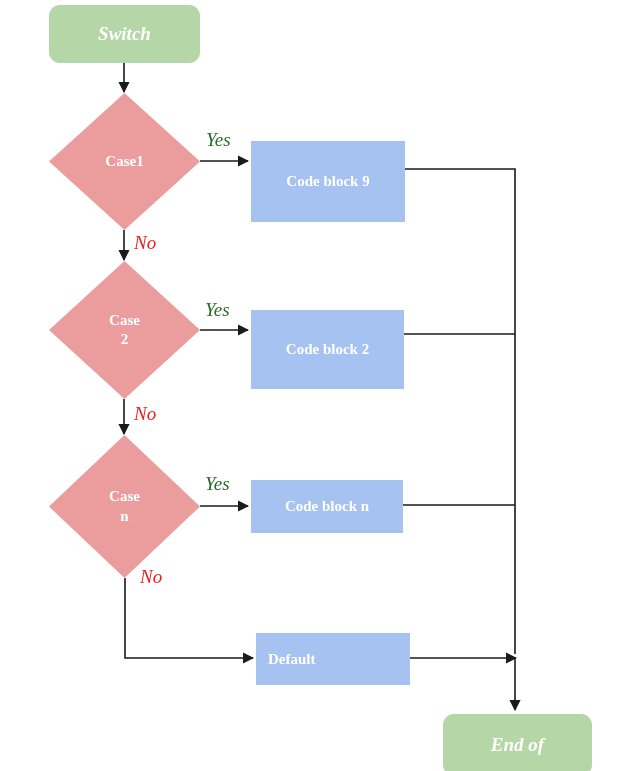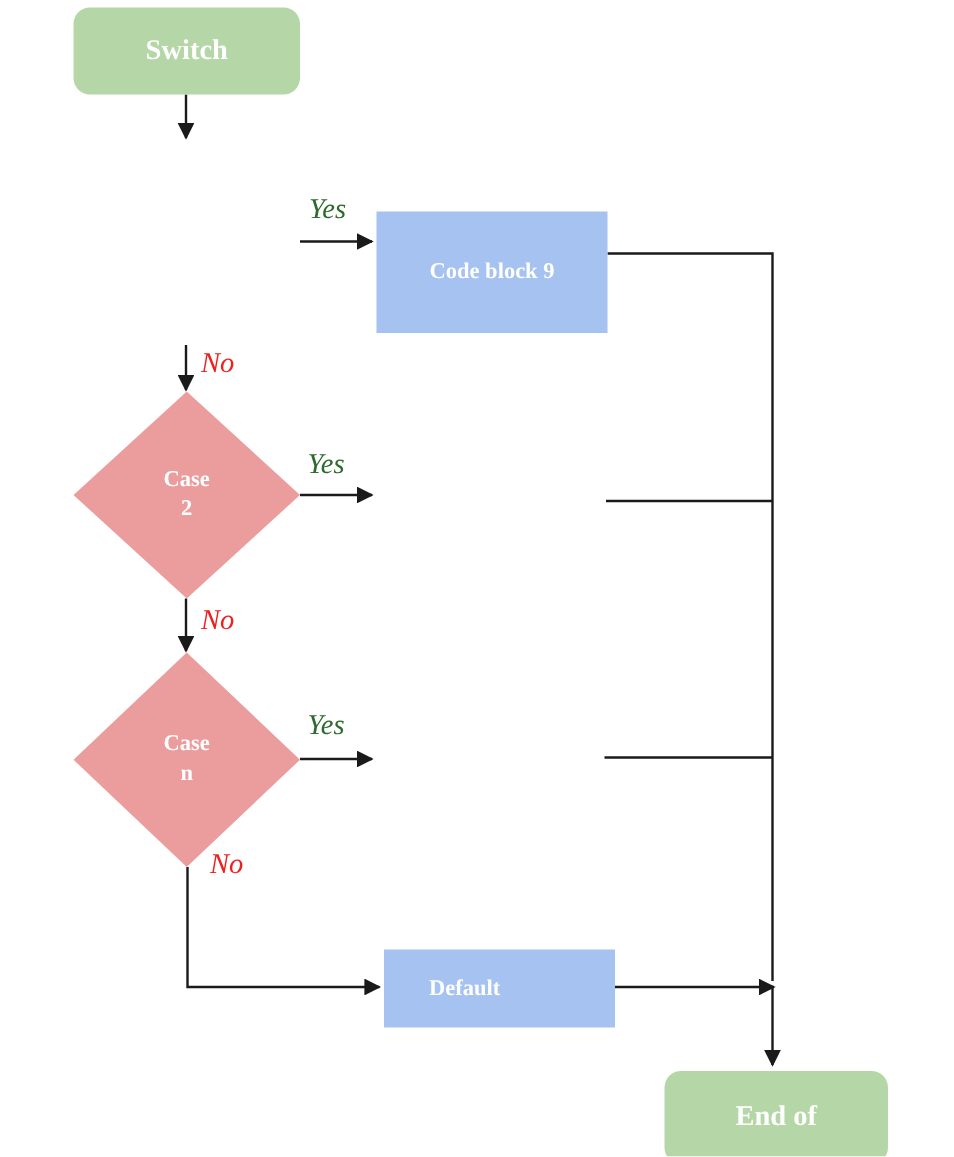--- a/index.html
+++ b/index.html
@@ -30,20 +30,21 @@
     align-items: center;
     justify-content: center;
     text-align: center;
     color: #ffffff;
     font-weight: bold;
     line-height: 1.25;
     box-sizing: border-box;
   }
   .terminal {
     border-radius: 11px;
+    font-style: italic;
   }
   .process { }
   .diamond-wrap {
     position: absolute;
   }
   .diamond-shape {
     position: absolute;
     left: 0; top: 0;
     width: 100%; height: 100%;
   }
@@ -105,20 +106,28 @@
       <line x1="410" y1="658" x2="516" y2="658" marker-end="url(#arrow)"></line>
 
       <line x1="515" y1="658" x2="515" y2="710" marker-end="url(#arrow)"></line>
     </g>
   </svg>
 
   <div class="node terminal" style="left:49px; top:5px; width:151px; height:58px; background:#b5d6a7; font-size:19px;">
     <span>Switch</span>
   </div>
 
+  <div class="diamond-wrap" style="left:49px; top:93px; width:151px; height:137px;">
+    <svg class="diamond-shape" viewBox="0 0 151 137" preserveAspectRatio="none">
+      <polygon points="75.5,0 151,68.5 75.5,137 0,68.5" fill="#eb9d9d"></polygon>
+    </svg>
+    <div class="diamond-label" style="font-size:15px;">
+      <span>Case1</span>
+    </div>
+  </div>
 
   <div class="diamond-wrap" style="left:49px; top:261px; width:151px; height:138px;">
     <svg class="diamond-shape" viewBox="0 0 151 138" preserveAspectRatio="none">
       <polygon points="75.5,0 151,69 75.5,138 0,69" fill="#eb9d9d"></polygon>
     </svg>
     <div class="diamond-label" style="font-size:15px;">
       <span>Case
 2</span>
     </div>
   </div>
@@ -130,23 +139,29 @@
     <div class="diamond-label" style="font-size:15px;">
       <span>Case
 n</span>
     </div>
   </div>
 
   <div class="node process" style="left:251px; top:141px; width:154px; height:81px; background:#a5c2f0; font-size:15px;">
     <span>Code block 9</span>
   </div>
 
+  <div class="node process" style="left:251px; top:310px; width:153px; height:79px; background:#a5c2f0; font-size:15px;">
+    <span>Code block 2</span>
+  </div>
 
+  <div class="node process" style="left:251px; top:480px; width:152px; height:53px; background:#a5c2f0; font-size:15px;">
+    <span>Code block n</span>
+  </div>
 
-  <div class="node process" style="left:256px; top:633px; width:154px; height:52px; background:#a5c2f0; font-size:15px; justify-content:flex-start; padding-left:30px;">
+  <div class="node process" style="left:256px; top:633px; width:154px; height:52px; background:#a5c2f0; font-size:15px; justify-content:flex-start; padding-left:12px;">
     <span>Default</span>
   </div>
 
   <div class="node terminal" style="left:443px; top:714px; width:149px; height:62px; background:#b5d6a7; font-size:19px;">
     <span>End of</span>
   </div>
 
   <span class="edge-label" style="left:206px; top:129px; color:#2d6a2d; font-size:19px;">Yes</span>
 
   <span class="edge-label" style="left:134px; top:232px; color:#ee2020; font-size:19px;">No</span>

